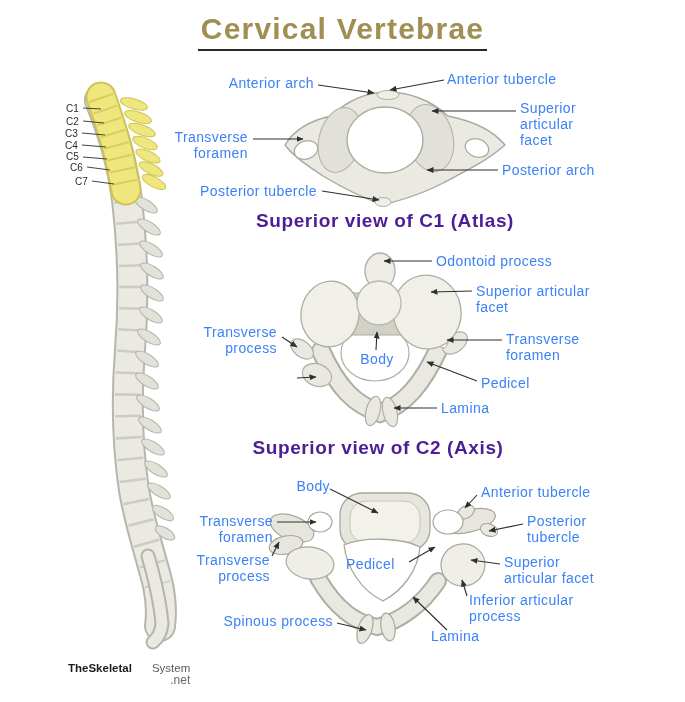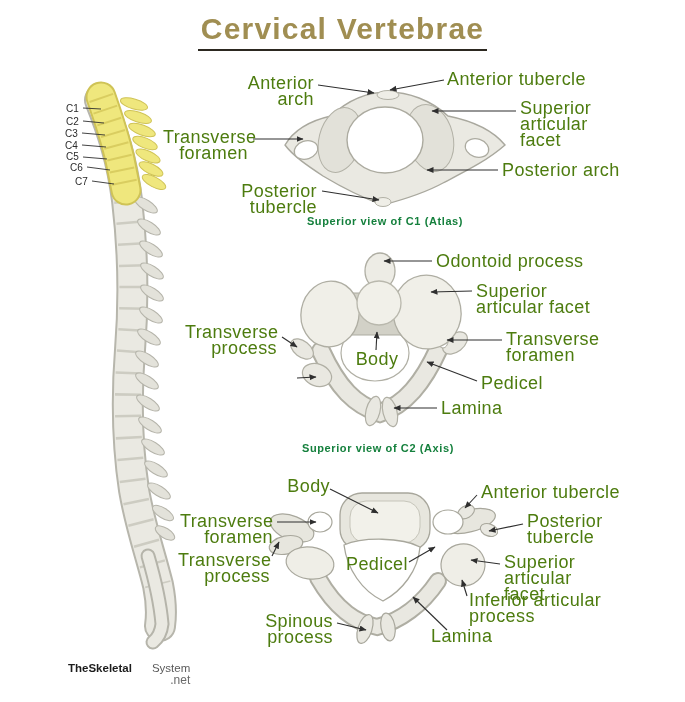--- a/index.html
+++ b/index.html
@@ -10,24 +10,24 @@
   #art { position:absolute; left:0; top:0; z-index:1; }
 
   
   #ttl { position:absolute; left:0; right:0; top:12px; text-align:center; z-index:2; }
   #ttl span {
     display:inline-block; font-size:30px; font-weight:bold; color:#A08E52;
     letter-spacing:1.2px; border-bottom:2.5px solid #2C2820; padding:0 3px 3px 3px;
   }
 
   
-  .lbl { position:absolute; z-index:2; font-size:18px; line-height:16px;
-         color:#4d7c0f; letter-spacing:.4px; }
-  .cap { position:absolute; z-index:2; font-size:11px; line-height:20px; font-weight:bold;
-         color:#15803d; letter-spacing:.6px; text-align:center; }
+  .lbl { position:absolute; z-index:2; font-size:14px; line-height:16px;
+         color:#3b82f6; letter-spacing:.4px; }
+  .cap { position:absolute; z-index:2; font-size:19px; line-height:20px; font-weight:bold;
+         color:#4c1d95; letter-spacing:.6px; text-align:center; }
 
   #l-aarch { left:208px; top:75px;  width:106px; text-align:right; }
   #l-atub1 { left:447px; top:71px;  width:150px; }
   #l-saf1  { left:520px; top:100px; width:74px; }
   #l-tf1   { left:163px; top:129px; width:85px;  text-align:right; }
   #l-parch { left:502px; top:162px; width:120px; }
   #l-ptub1 { left:172px; top:183px; width:145px; text-align:right; }
   #cap1    { left:230px; top:211px; width:310px; }
 
   #l-odp   { left:436px; top:253px; width:160px; }

